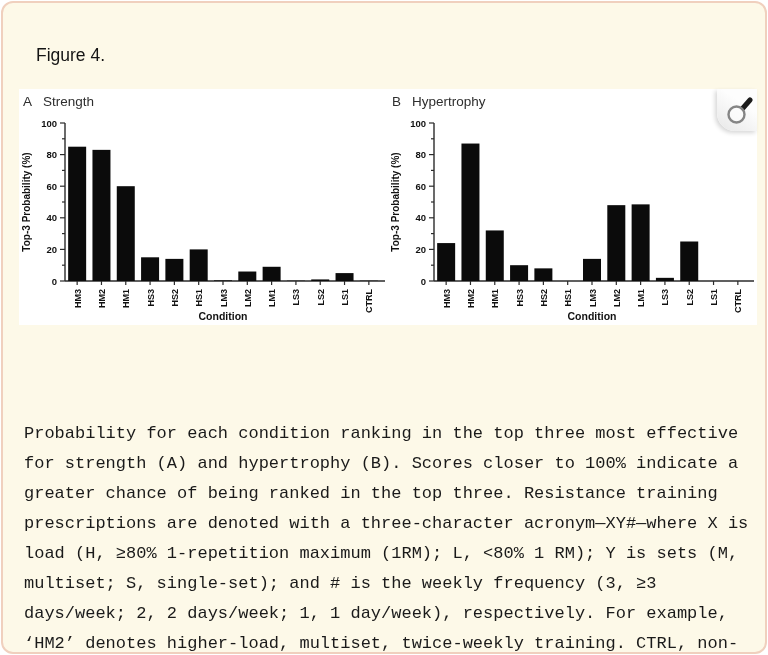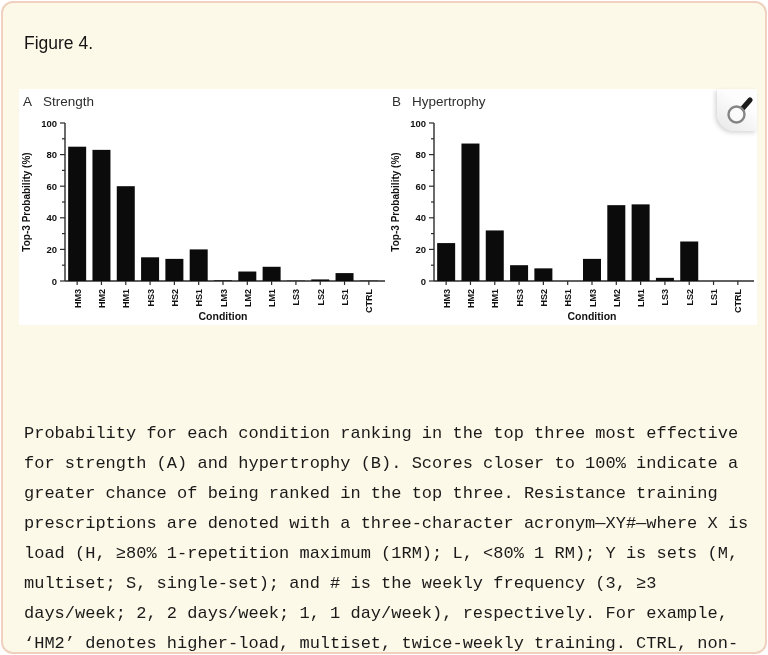--- a/index.html
+++ b/index.html
@@ -7,21 +7,21 @@
   body { width: 768px; height: 655px; position: relative; font-family: "Liberation Sans", sans-serif; }
 
   .card {
     position: absolute; left: 1px; top: 1px; width: 766px; height: 653px;
     background: #FDF9E8;
     border: 2px solid #F0D0BE;
     border-radius: 12px;
   }
 
   .fig-title {
-    position: absolute; left: 17px; top: 26px; margin: 4px;
+    position: absolute; left: 17px; top: 26px; margin: 16px;
     font-size: 17.5px; font-weight: 400; color: #141414;
     font-family: "Liberation Sans", sans-serif;
   }
 
   .figure-panel {
     position: absolute; left: 16px; top: 86px; width: 738px; height: 236px;
     background: #ffffff; display: flex; flex-direction: row; cursor: pointer;
   }
 
   svg.chart { display: block; }

